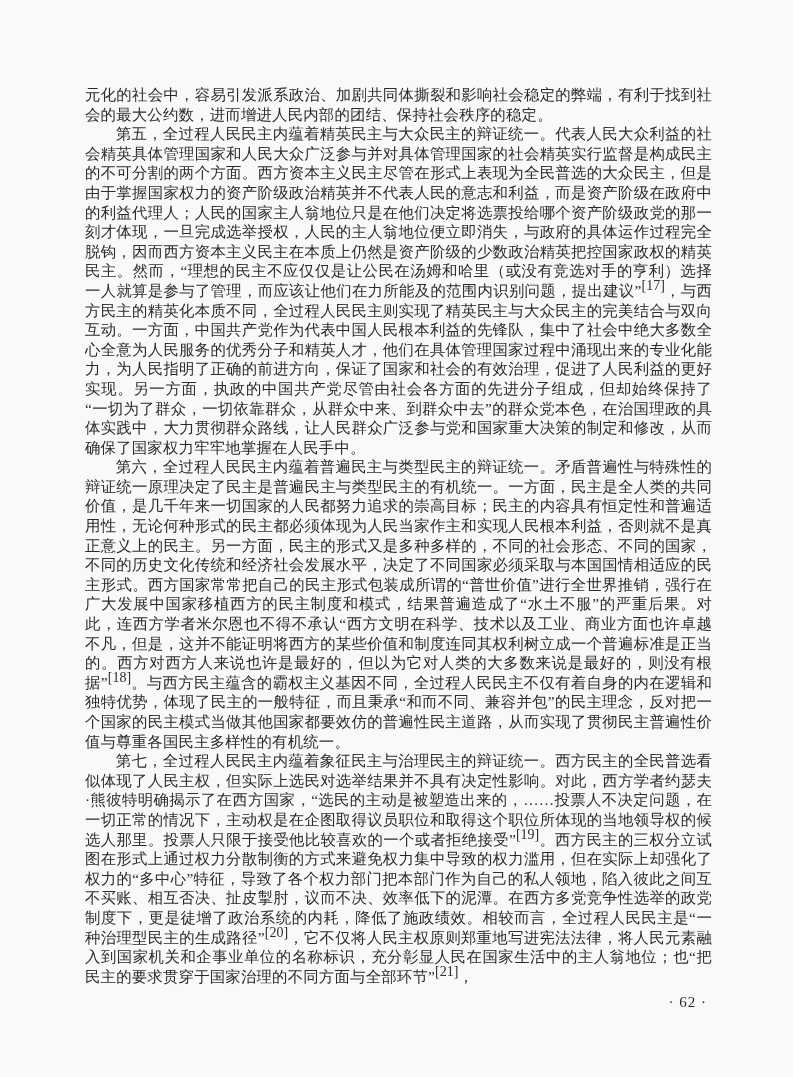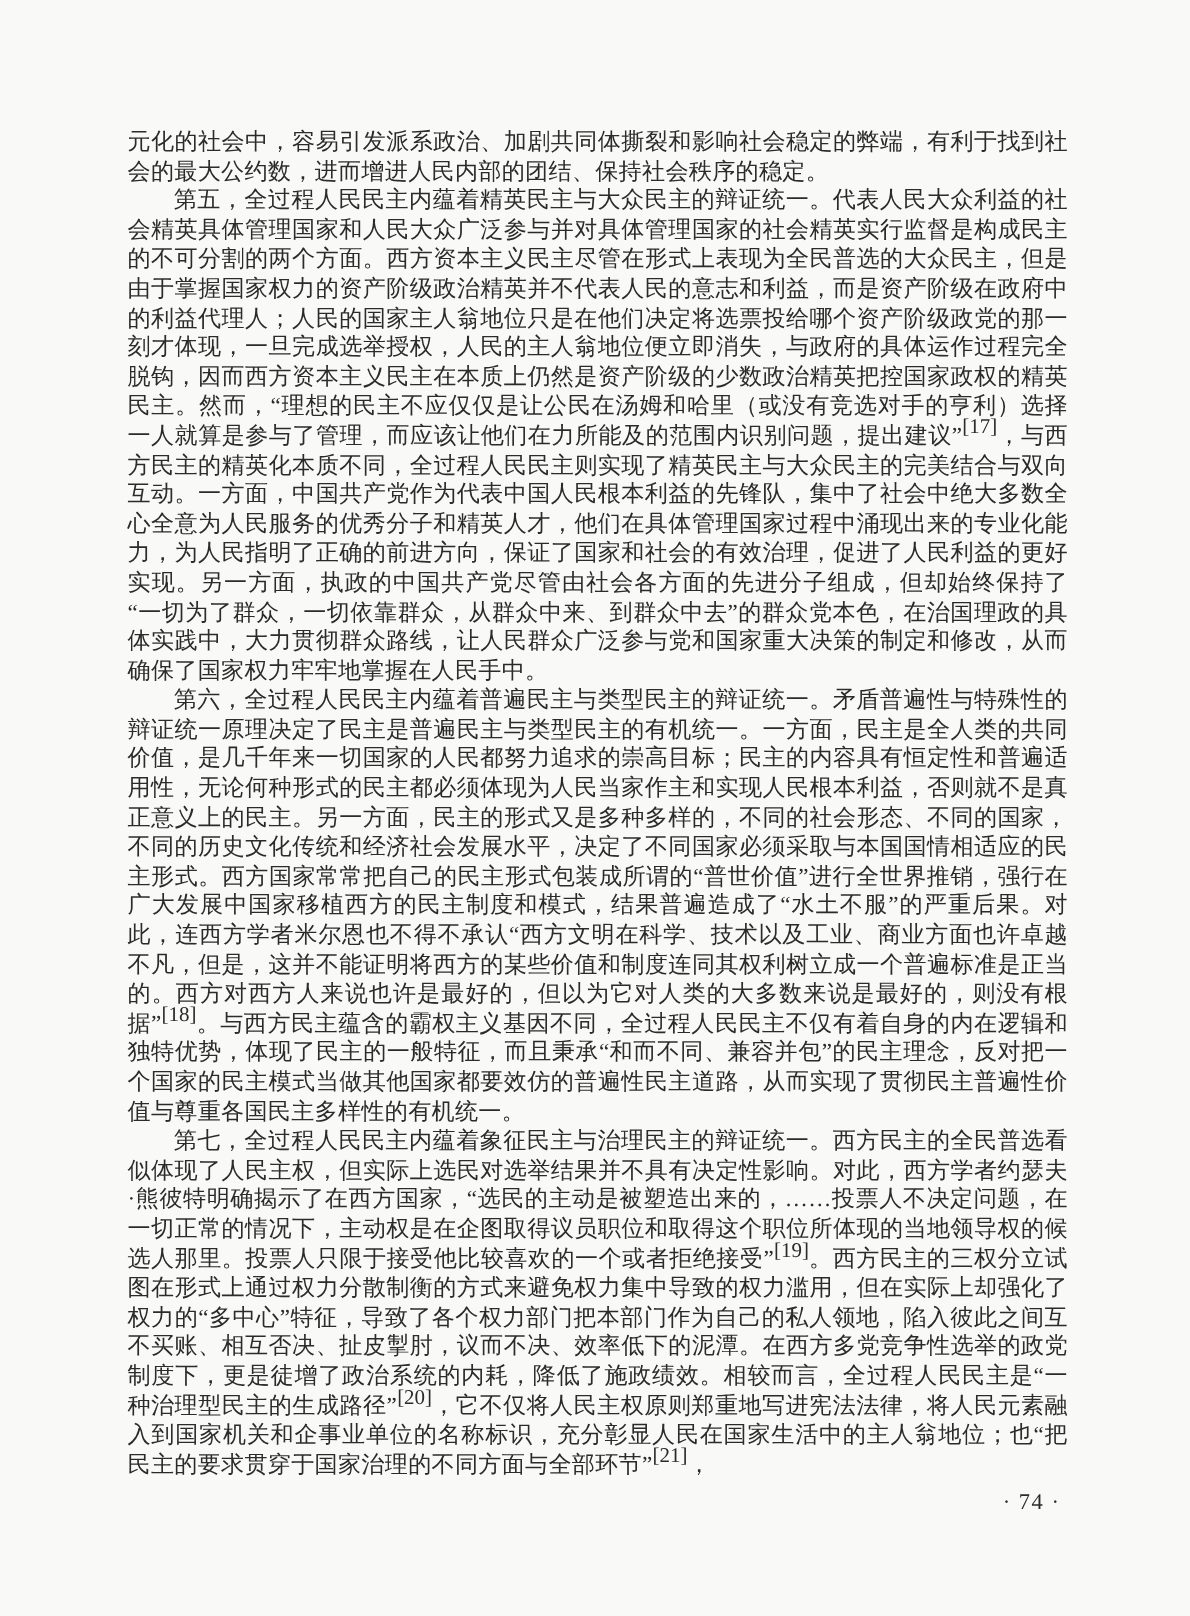--- a/index.html
+++ b/index.html
@@ -58,14 +58,14 @@
 </head>
 <body>
 
 <div class="page">
   <div class="text-block">
       <p class="para"><span>元化的社会中，容易引发派系政治、加剧共同体撕裂和影响社会稳定的弊端，有利于找到社会的最大公约数，进而增进人民内部的团结、保持社会秩序的稳定。</span></p>
       <p class="para indent"><span>第五，全过程人民民主内蕴着精英民主与大众民主的辩证统一。代表人民大众利益的社会精英具体管理国家和人民大众广泛参与并对具体管理国家的社会精英实行监督是构成民主的不可分割的两个方面。西方资本主义民主尽管在形式上表现为全民普选的大众民主，但是由于掌握国家权力的资产阶级政治精英并不代表人民的意志和利益，而是资产阶级在政府中的利益代理人；人民的国家主人翁地位只是在他们决定将选票投给哪个资产阶级政党的那一刻才体现，一旦完成选举授权，人民的主人翁地位便立即消失，与政府的具体运作过程完全脱钩，因而西方资本主义民主在本质上仍然是资产阶级的少数政治精英把控国家政权的精英民主。然而，“理想的民主不应仅仅是让公民在汤姆和哈里（或没有竞选对手的亨利）选择一人就算是参与了管理，而应该让他们在力所能及的范围内识别问题，提出建议”</span><sup class="fnref">[17]</sup><span>，与西方民主的精英化本质不同，全过程人民民主则实现了精英民主与大众民主的完美结合与双向互动。一方面，中国共产党作为代表中国人民根本利益的先锋队，集中了社会中绝大多数全心全意为人民服务的优秀分子和精英人才，他们在具体管理国家过程中涌现出来的专业化能力，为人民指明了正确的前进方向，保证了国家和社会的有效治理，促进了人民利益的更好实现。另一方面，执政的中国共产党尽管由社会各方面的先进分子组成，但却始终保持了“一切为了群众，一切依靠群众，从群众中来、到群众中去”的群众党本色，在治国理政的具体实践中，大力贯彻群众路线，让人民群众广泛参与党和国家重大决策的制定和修改，从而确保了国家权力牢牢地掌握在人民手中。</span></p>
       <p class="para indent"><span>第六，全过程人民民主内蕴着普遍民主与类型民主的辩证统一。矛盾普遍性与特殊性的辩证统一原理决定了民主是普遍民主与类型民主的有机统一。一方面，民主是全人类的共同价值，是几千年来一切国家的人民都努力追求的崇高目标；民主的内容具有恒定性和普遍适用性，无论何种形式的民主都必须体现为人民当家作主和实现人民根本利益，否则就不是真正意义上的民主。另一方面，民主的形式又是多种多样的，不同的社会形态、不同的国家，不同的历史文化传统和经济社会发展水平，决定了不同国家必须采取与本国国情相适应的民主形式。西方国家常常把自己的民主形式包装成所谓的“普世价值”进行全世界推销，强行在广大发展中国家移植西方的民主制度和模式，结果普遍造成了“水土不服”的严重后果。对此，连西方学者米尔恩也不得不承认“西方文明在科学、技术以及工业、商业方面也许卓越不凡，但是，这并不能证明将西方的某些价值和制度连同其权利树立成一个普遍标准是正当的。西方对西方人来说也许是最好的，但以为它对人类的大多数来说是最好的，则没有根据”</span><sup class="fnref">[18]</sup><span>。与西方民主蕴含的霸权主义基因不同，全过程人民民主不仅有着自身的内在逻辑和独特优势，体现了民主的一般特征，而且秉承“和而不同、兼容并包”的民主理念，反对把一个国家的民主模式当做其他国家都要效仿的普遍性民主道路，从而实现了贯彻民主普遍性价值与尊重各国民主多样性的有机统一。</span></p>
       <p class="para indent"><span>第七，全过程人民民主内蕴着象征民主与治理民主的辩证统一。西方民主的全民普选看似体现了人民主权，但实际上选民对选举结果并不具有决定性影响。对此，西方学者约瑟夫·熊彼特明确揭示了在西方国家，“选民的主动是被塑造出来的，……投票人不决定问题，在一切正常的情况下，主动权是在企图取得议员职位和取得这个职位所体现的当地领导权的候选人那里。投票人只限于接受他比较喜欢的一个或者拒绝接受”</span><sup class="fnref">[19]</sup><span>。西方民主的三权分立试图在形式上通过权力分散制衡的方式来避免权力集中导致的权力滥用，但在实际上却强化了权力的“多中心”特征，导致了各个权力部门把本部门作为自己的私人领地，陷入彼此之间互不买账、相互否决、扯皮掣肘，议而不决、效率低下的泥潭。在西方多党竞争性选举的政党制度下，更是徒增了政治系统的内耗，降低了施政绩效。相较而言，全过程人民民主是“一种治理型民主的生成路径”</span><sup class="fnref">[20]</sup><span>，它不仅将人民主权原则郑重地写进宪法法律，将人民元素融入到国家机关和企事业单位的名称标识，充分彰显人民在国家生活中的主人翁地位；也“把民主的要求贯穿于国家治理的不同方面与全部环节”</span><sup class="fnref">[21]</sup><span>，</span></p>
     </div>
-  <div class="page-number">· 74 ·</div>
+  <div class="page-number">· 62 ·</div>
 </div>
 
 </body></html>

